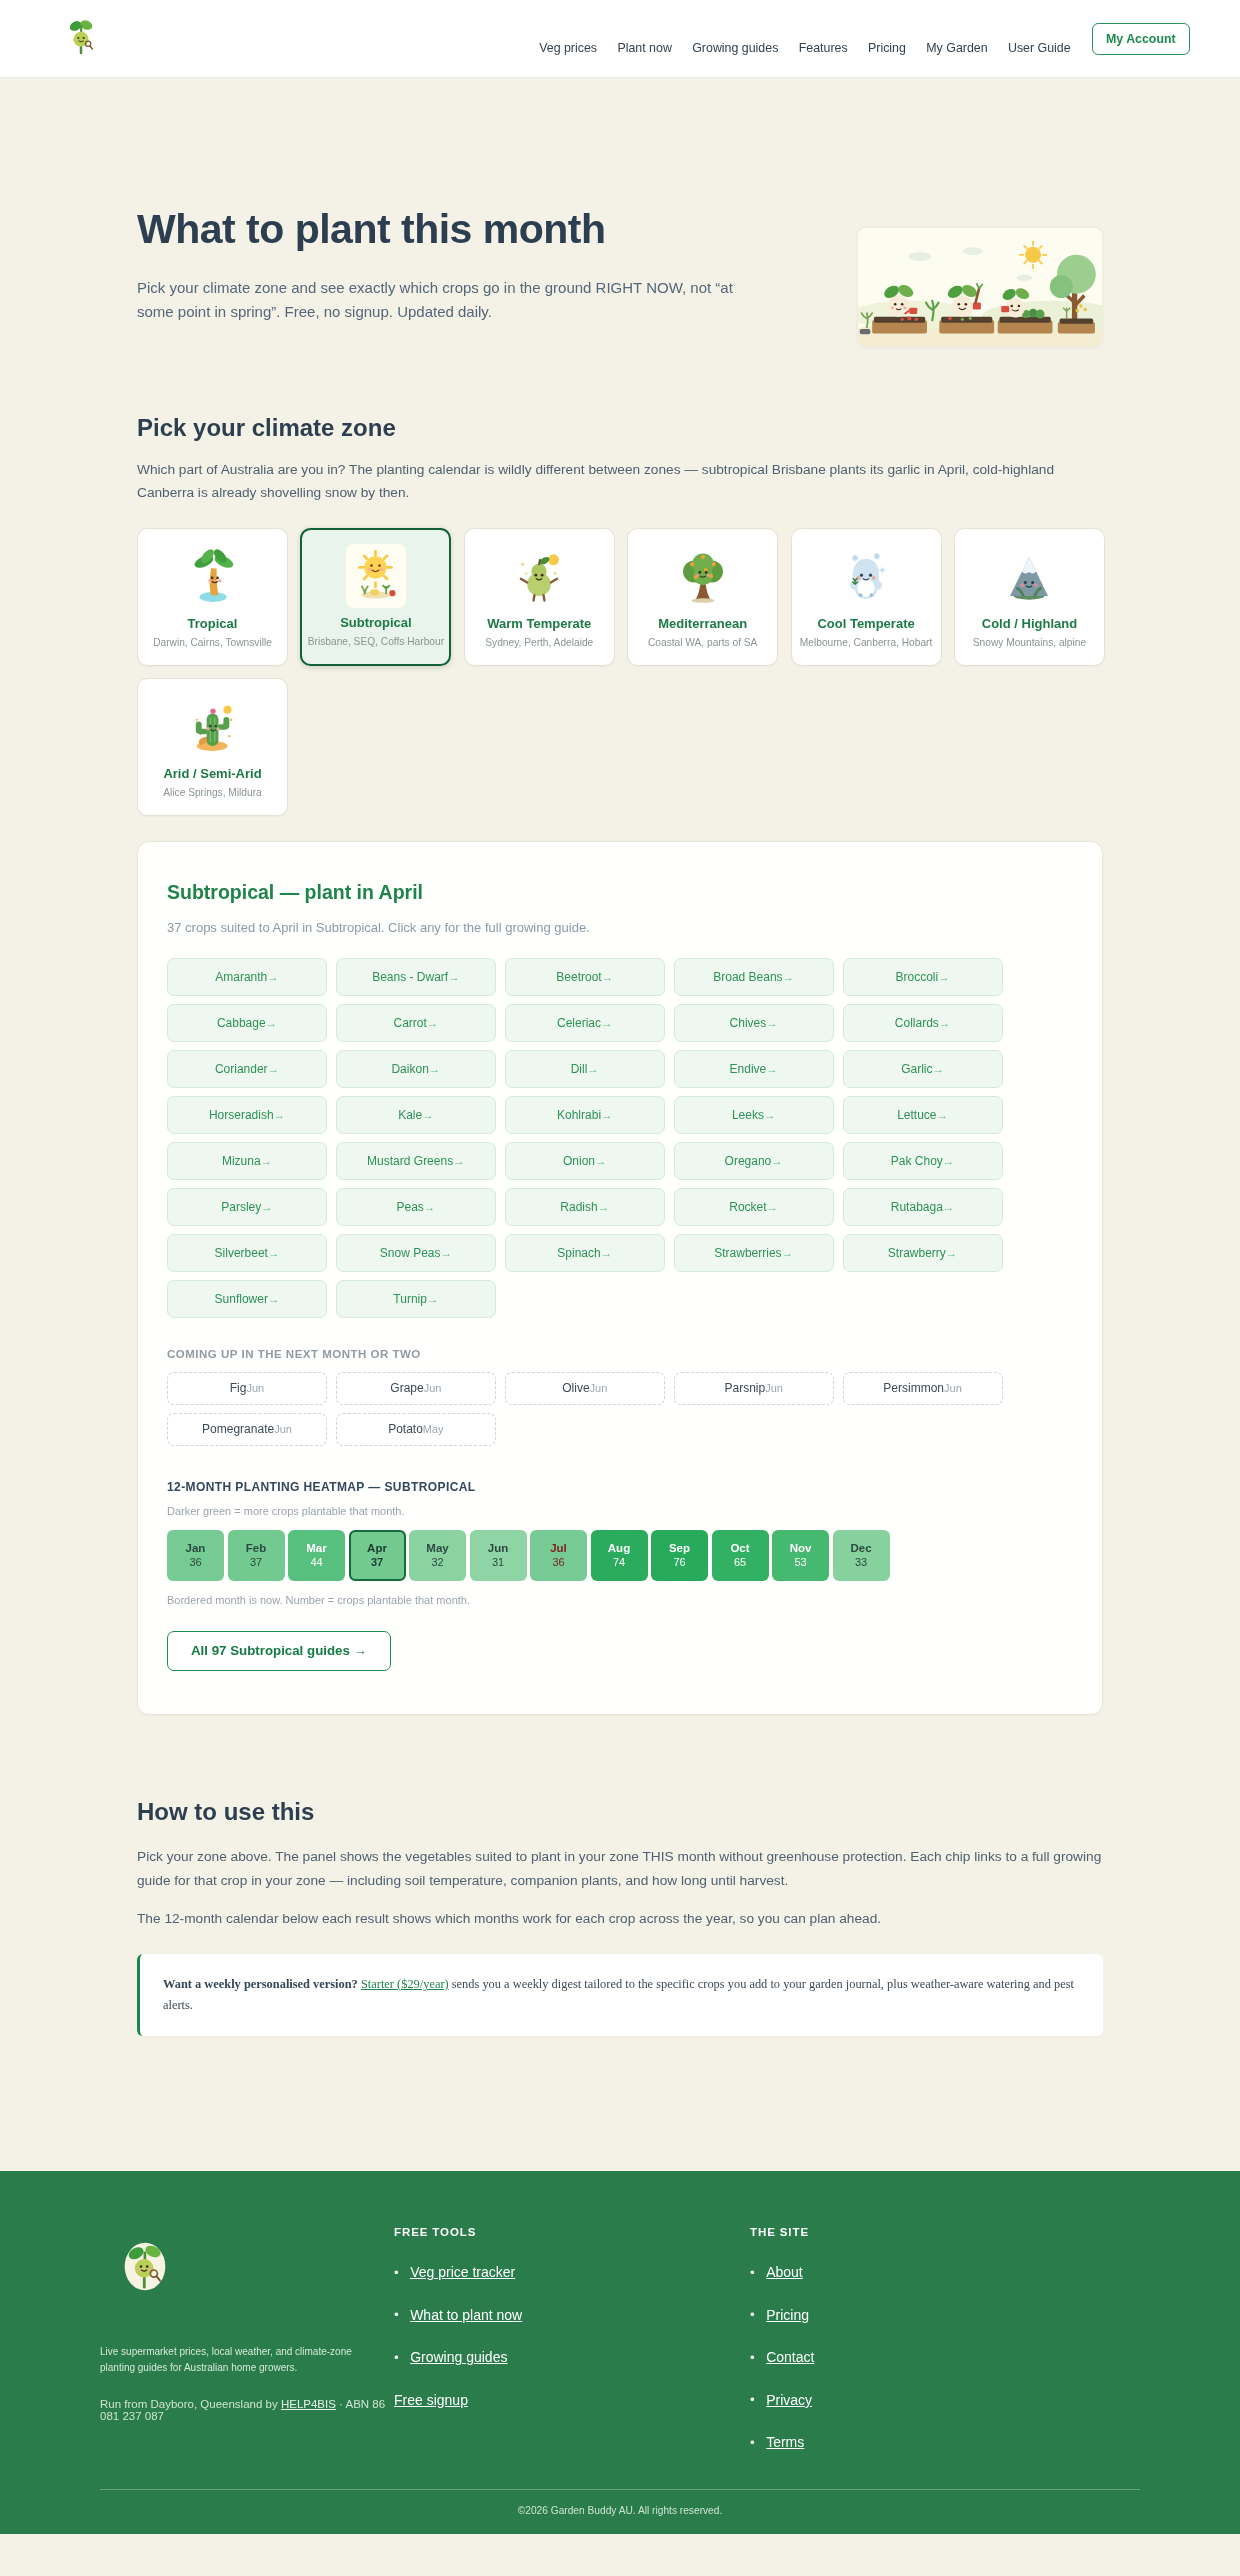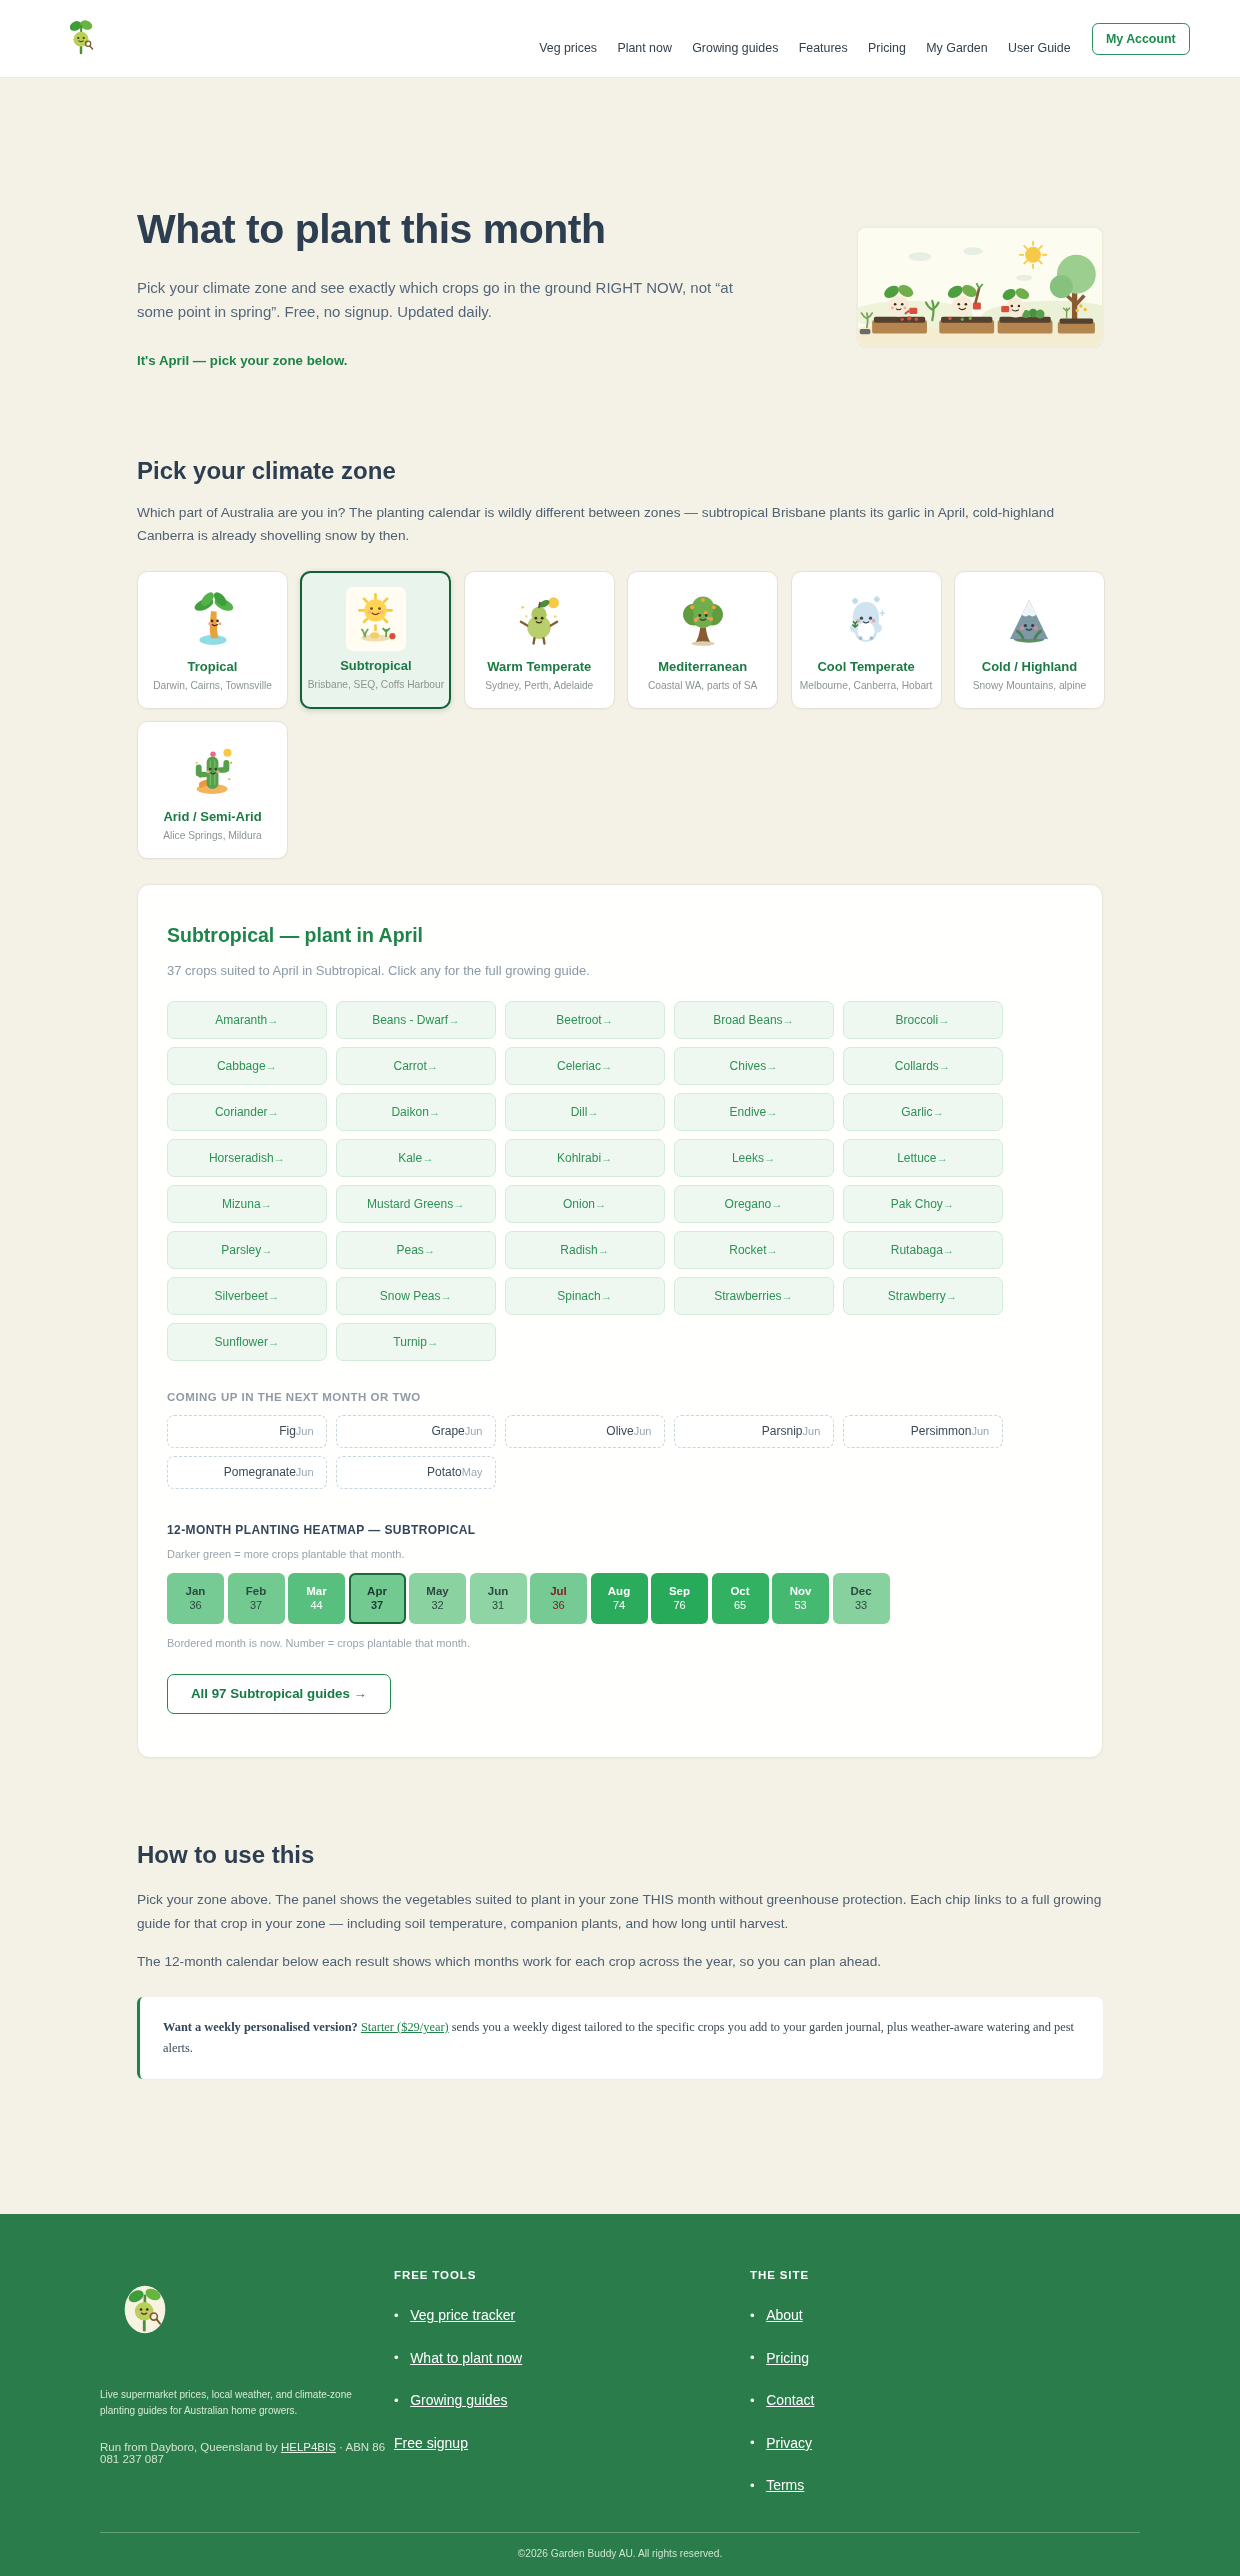--- a/index.html
+++ b/index.html
@@ -60,21 +60,21 @@
   .chip {
     height:38px; display:flex; align-items:center; justify-content:center;
     background:#eef8f0; border:0.9px solid #d2ecd9; border-radius:7px; padding:0 12.4px;
     cursor:pointer;
   }
   .chip-label { font-size:12px; color:#2e9155; }
   .chip-arrow { font-size:11.5px; color:#5fba81; }
   .coming-label { margin-top:30px; font-size:11.5px; font-weight:600; letter-spacing:0.5px; color:#8f9aa3; }
   .coming-grid { margin-top:11.5px; display:grid; grid-template-columns:repeat(5,160px); gap:8px 8.9px; }
   .coming-chip {
-    height:33px; display:flex; align-items:center; justify-content:flex-end;
+    height:33px; display:flex; align-items:center; justify-content:center;
     background:#fff; border:1.3px dashed #c7d5dc; border-radius:7px; padding:0 12.4px; cursor:pointer;
   }
   .coming-name { font-size:12px; color:#3c4a56; }
   .coming-month { font-size:11px; color:#9aa7b0; }
   .hm-heading { margin-top:34px; font-size:12px; font-weight:700; letter-spacing:0.4px; color:#33465c; }
   .hm-legend { margin-top:11.5px; font-size:11px; color:#9aa4ad; }
   .hm-row { margin-top:12.4px; display:flex; gap:3.5px; }
   .hm-cell {
     width:57px; height:51px; border-radius:6.2px; display:flex; flex-direction:column;
     align-items:center; justify-content:center; gap:1.8px;
@@ -149,21 +149,20 @@
       </nav>
     <a class="account-btn">My Account</a>
   </div>
 </header>
 
 <div class="container">
 
   <section class="hero">
     <h1>What to plant this month</h1>
     <p class="hero-sub">Pick your climate zone and see exactly which crops go in the ground RIGHT NOW, not “at some point in spring”. Free, no signup. Updated daily.</p>
-    <p class="hero-note">It's April — pick your zone below.</p>
     <div class="hero-illustration">
       <svg width="244" height="119" viewBox="0 0 276 134">
         <rect width="276" height="134" fill="#fdfcf0"></rect>
         <ellipse cx="138" cy="128" rx="170" ry="26" fill="#f4edd2"></ellipse>
         <ellipse cx="60" cy="98" rx="70" ry="16" fill="#eef3d9"></ellipse>
         <ellipse cx="220" cy="100" rx="80" ry="18" fill="#eaf1d6"></ellipse>
         <circle cx="198" cy="30" r="9" fill="#f7c948"></circle>
         <g stroke="#f7c948" stroke-width="2" stroke-linecap="round">
           <line x1="198" y1="15" x2="198" y2="19"></line>
             <line x1="198" y1="41" x2="198" y2="45"></line>

